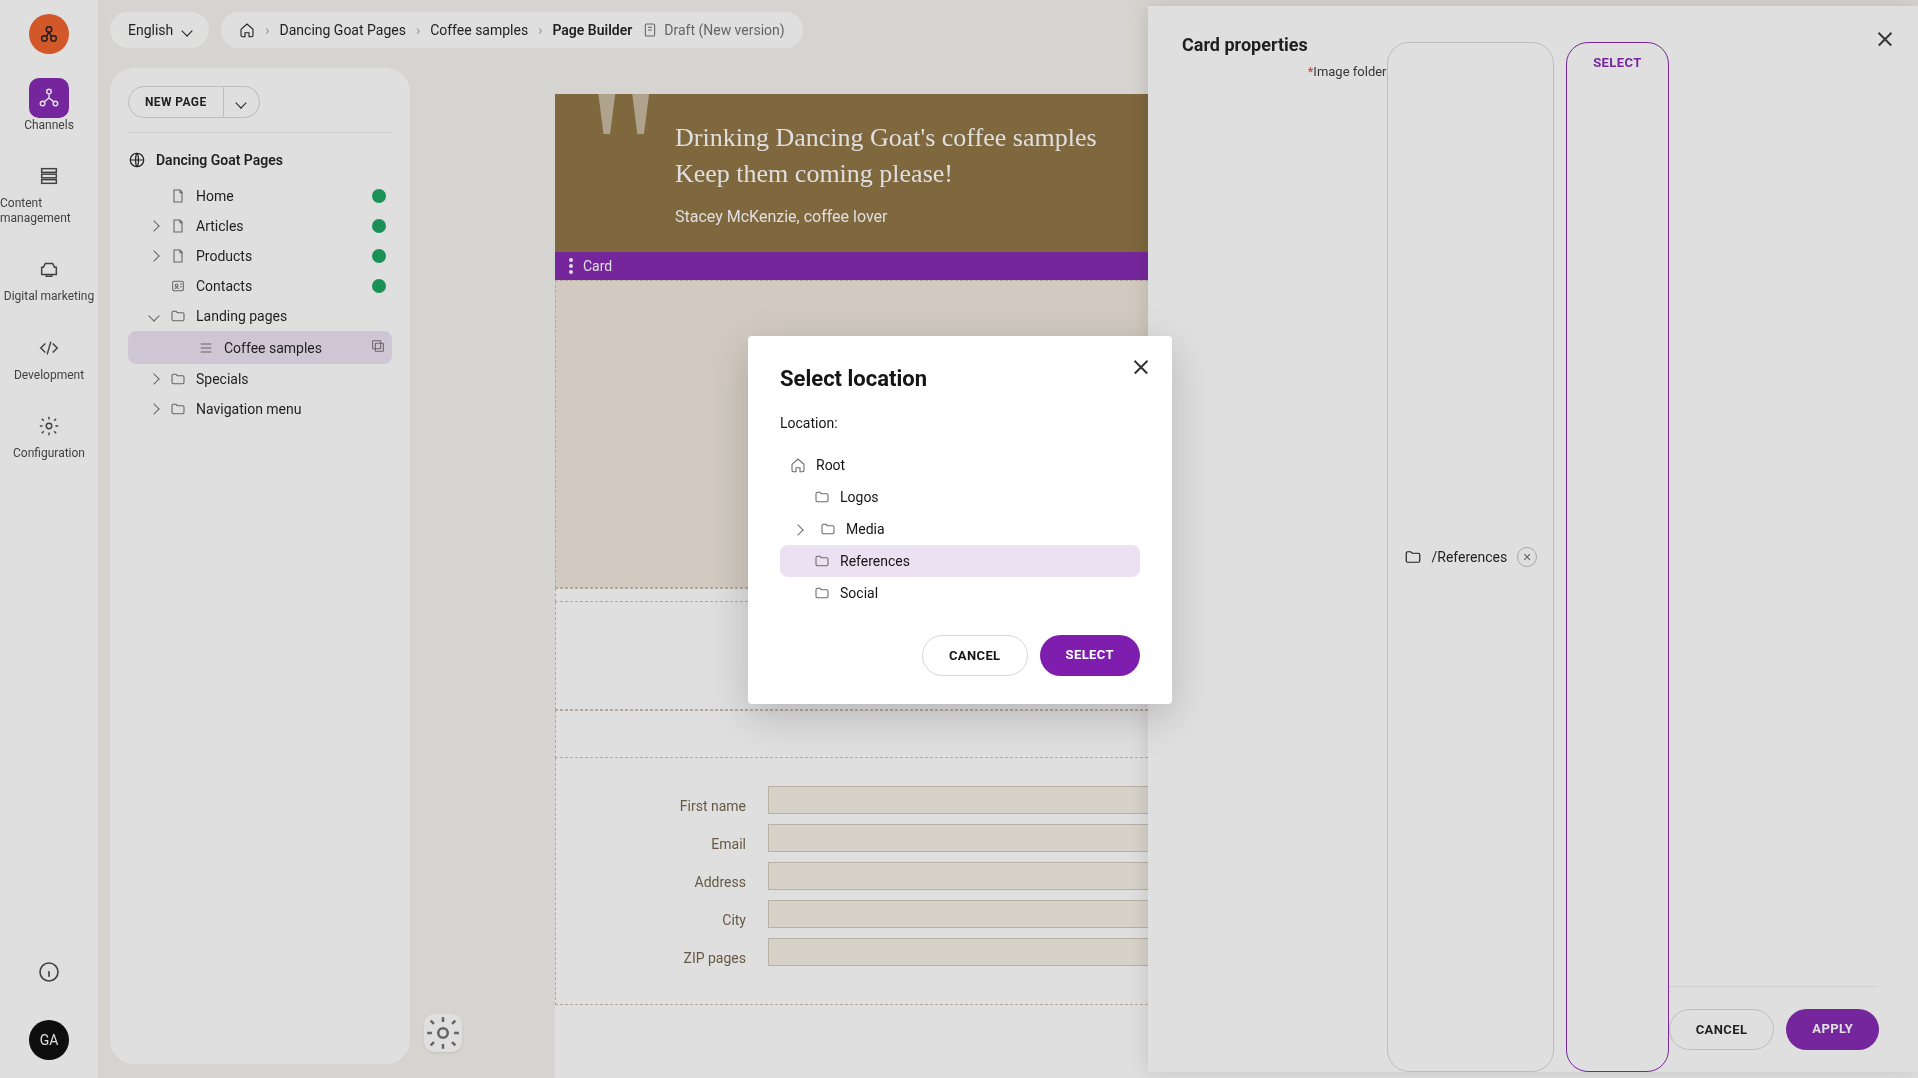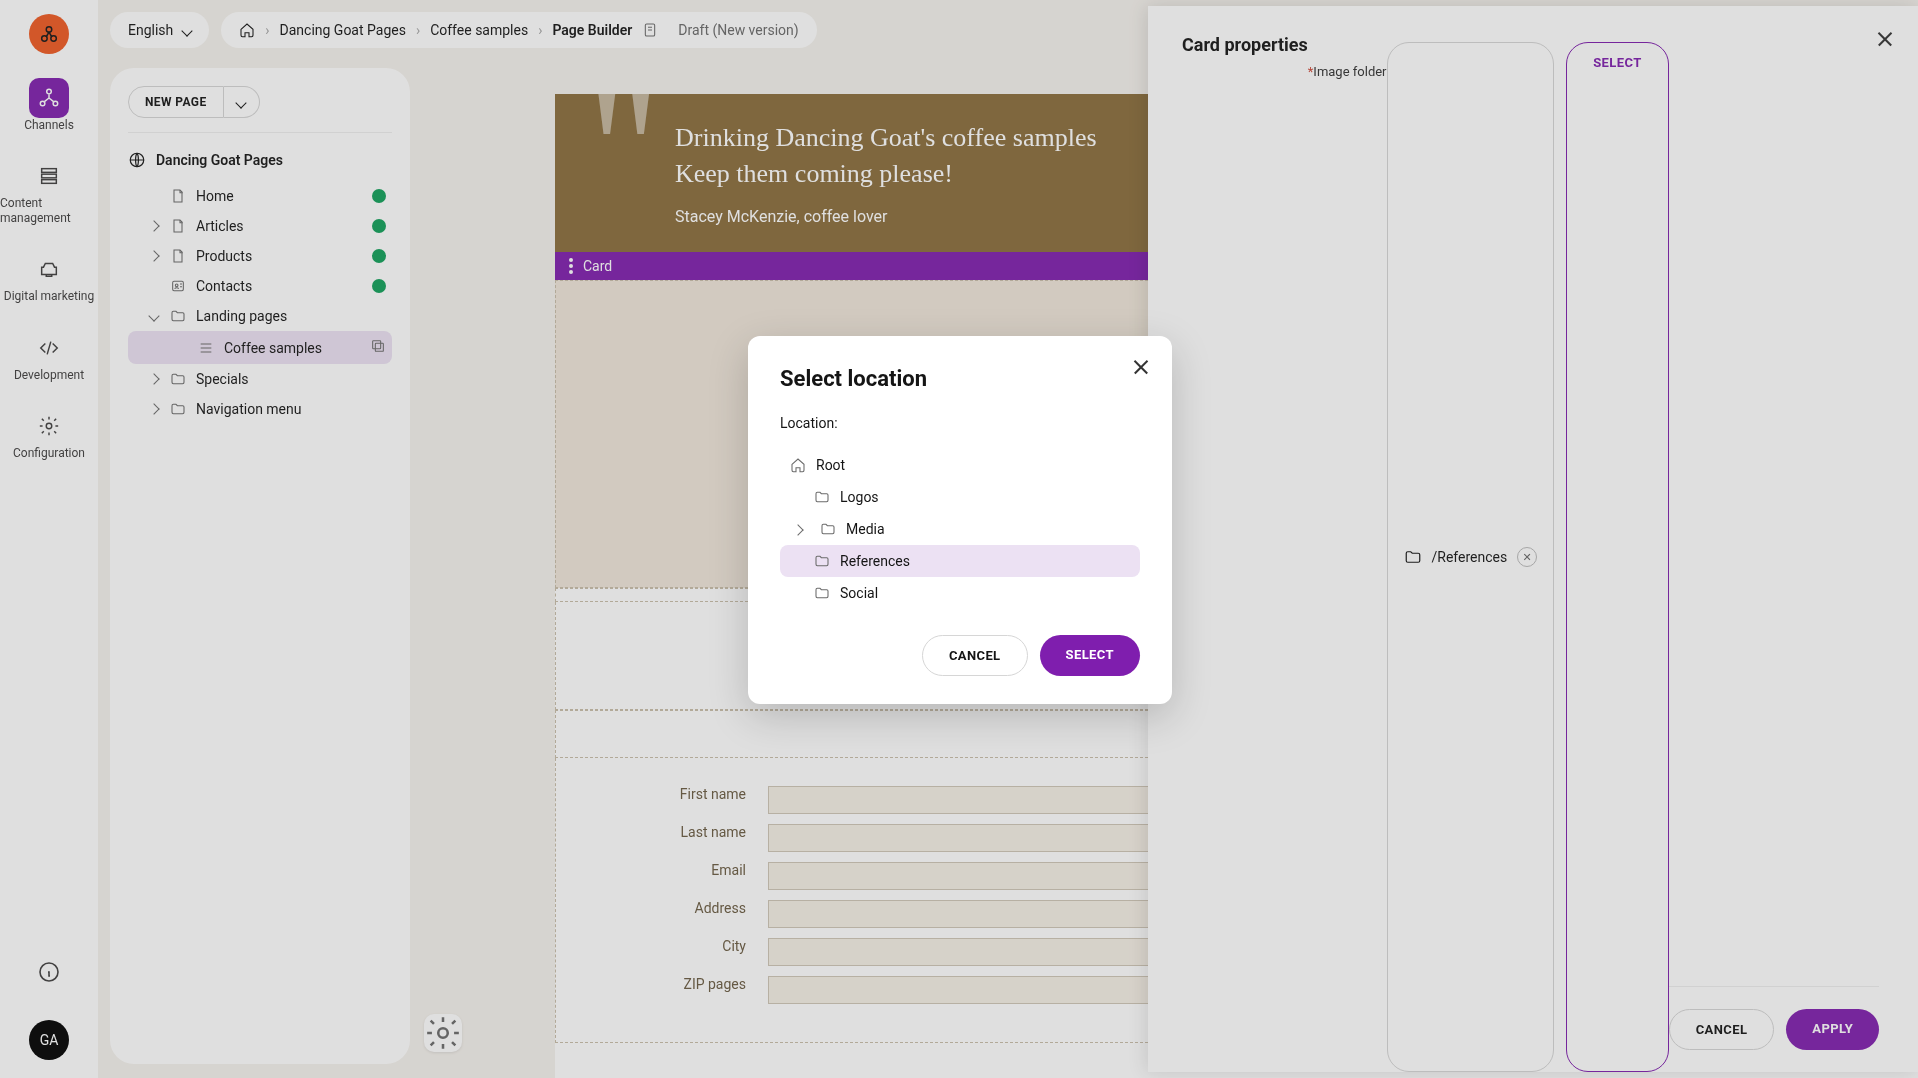--- a/index.html
+++ b/index.html
@@ -16,21 +16,21 @@
 .rail .spacer { flex: 1; }
 .rail .info-ic { width: 24px; height: 24px; color: #403f3f; margin-bottom: 12px; }
 .rail .avatar { width: 40px; height: 40px; border-radius: 50%; background: #000000; color: #fff; display: flex; align-items: center; justify-content: center; font-weight: 400; margin-bottom: 18px; }
 
 
 .topbar { position: absolute; left: 110px; top: 12px; display: flex; gap: 12px; align-items: center; text-align: right; }
 .lang { background: #fff; border-radius: 22px; padding: 10px 18px; display: flex; align-items: center; gap: 10px; cursor: pointer; }
 .crumbs { background: #fff; border-radius: 22px; padding: 10px 18px; display: flex; align-items: center; gap: 10px; }
 .crumbs .sep { color: #a8a8a8; }
 .crumbs .cur { font-weight: 600; }
-.crumbs .draft { color: #6b6b6b; display: flex; align-items: center; gap: 20px; }
+.crumbs .draft { color: #6b6b6b; display: flex; align-items: center; gap: 6px; }
 .crumbs .draft svg, .crumbs .home-ic { width: 16px; height: 16px; }
 
 
 .tree { position: absolute; left: 110px; top: 68px; width: 300px; bottom: 14px; background: #fff; border-radius: 24px; padding: 18px; display: flex; flex-direction: column; }
 .tree .new-row { display: flex; gap: 0; margin-bottom: 14px; }
 .tree .new-btn { border: 1px solid #d6d6d6; border-radius: 18px 0 0 18px; padding: 8px 16px; font-weight: 700; font-size: 12px; letter-spacing: .4px; cursor: pointer; }
 .tree .new-dd { border: 1px solid #d6d6d6; border-left: none; border-radius: 0 18px 18px 0; width: 36px; display: flex; align-items: center; justify-content: center; cursor: pointer; }
 .tree hr { border: none; border-top: 1px solid #eee; margin-bottom: 12px; }
 .tree .root { display: flex; align-items: center; gap: 10px; font-weight: 600; padding: 6px 0 12px; }
 .tree .root svg { width: 18px; height: 18px; }
@@ -56,42 +56,42 @@
 .card-bar .grip span { width: 4px; height: 4px; background: #fff; border-radius: 50%; }
 .card-body { height: 308px; background: #efe6d9; border: 1px dashed #c9bda9; }
 .add-slot { border: 1px dashed #c9bda9; padding: 6px; display: flex; }
 .add-slot.left { justify-content: flex-start; }
 .add-slot.center { justify-content: center; }
 .plus { width: 44px; height: 34px; background: #7f1eae; color: #fff; border-radius: 8px; display: flex; align-items: center; justify-content: center; font-size: 22px; cursor: pointer; }
 .heading { font-family: Georgia, serif; font-size: 44px; color: #887252; text-align: center; padding: 28px 0; border: 1px dashed #c9bda9; border-top: none; }
 .form-row { display: flex; border: 1px dashed #c9bda9; border-top: none; }
 .form-col { flex: 1; padding: 28px 40px; }
 .form-col.r { border-left: 1px dashed #c9bda9; }
-.frow { display: flex; align-items: flex-start; gap: 22px; margin-bottom: 10px; }
+.frow { display: flex; align-items: flex-end; gap: 22px; margin-bottom: 10px; }
 .frow label { width: 150px; text-align: right; color: #6b5c42; }
 .frow input { flex: 1; height: 28px; border: 1px solid #cfc6b6; background: #f5efe5; }
 .join h3 { font-family: Georgia, serif; font-size: 24px; color: #6b5c42; margin-bottom: 18px; line-height: 1.3; }
 
 
 .rpanel { position: absolute; right: 0; top: 6px; width: 770px; bottom: 6px; background: #fff; box-shadow: -2px 0 18px rgba(0,0,0,.12); display: flex; flex-direction: row; padding: 28px 34px 0; }
 .rpanel h2 { font-size: 18px; font-weight: 700; }
 .rpanel .close { position: absolute; right: 24px; top: 24px; cursor: pointer; color: #333; }
 .rpanel .lbl { margin-top: 30px; font-size: 13px; color: #333; }
 .rpanel .lbl .req { color: #c43; }
 .rpanel .fld-row { display: flex; gap: 12px; margin-top: 8px; }
 .rpanel .fld { flex: 1; border: 1px solid #d6d6d6; border-radius: 22px; padding: 12px 16px; display: flex; align-items: center; gap: 10px; }
 .rpanel .fld .clear { margin-left: auto; width: 20px; height: 20px; border: 1px solid #bbb; border-radius: 50%; display: flex; align-items: center; justify-content: center; font-size: 11px; color: #666; cursor: pointer; }
 .rpanel .sel-btn { border: 1px solid #7f1eae; color: #7f1eae; border-radius: 22px; padding: 12px 26px; font-weight: 700; font-size: 13px; letter-spacing: .4px; cursor: pointer; }
 .rpanel .footer { margin-top: auto; border-top: 1px solid #eee; padding: 22px 0; display: flex; justify-content: flex-end; gap: 12px; }
 .btn-outline { border: 1px solid #d6d6d6; border-radius: 22px; padding: 12px 26px; font-weight: 700; font-size: 13px; letter-spacing: .4px; cursor: pointer; background: #fff; }
 .btn-primary { background: #7f1eae; color: #fff; border-radius: 22px; padding: 12px 26px; font-weight: 700; font-size: 13px; letter-spacing: .4px; cursor: pointer; }
 
 
 .scrim { position: absolute; inset: 0; background: rgba(80,80,80,.18); }
-.modal { position: absolute; left: 748px; top: 336px; width: 424px; background: #fff; border-radius: 12px; padding: 30px 32px 28px; box-shadow: 0 12px 40px rgba(0,0,0,.18); }
+.modal { position: absolute; left: 748px; top: 336px; width: 424px; background: #fff; border-radius: 4px; padding: 30px 32px 28px; box-shadow: 0 12px 40px rgba(0,0,0,.18); }
 .modal h3 { font-size: 22px; font-weight: 700; margin-bottom: 24px; }
 .modal .close { position: absolute; right: 22px; top: 22px; cursor: pointer; color: #333; }
 .modal .loclbl { font-size: 14px; margin-bottom: 18px; }
 .modal ul { list-style: none; }
 .modal li { display: flex; align-items: center; gap: 10px; padding: 8px 10px; border-radius: 8px; cursor: pointer; }
 .modal li.d1 { padding-left: 34px; align-items: flex-end; }
 .modal li.d1.has-caret { padding-left: 14px; }
 .modal li.sel { background: #ece1f3; }
 .modal li .caret { width: 16px; color: #6b6b6b; }
 .modal li .ic { color: #6b6b6b; display: flex; }
@@ -331,24 +331,20 @@
   <div style="position:relative">
 
     <div class="add-slot center">
         <div class="plus">+</div>
       </div>
   </div>
   <div class="form-row">
     <div class="form-col" id="form-col">
         <div class="frow">
           <label>First name</label>
-          <input style="">
-        </div>
-        <div class="frow">
-          <label>Last name</label>
           <input style="">
         </div>
         <div class="frow">
           <label>Email</label>
           <input style="">
         </div>
         <div class="frow">
           <label>Address</label>
           <input style="">
         </div>

